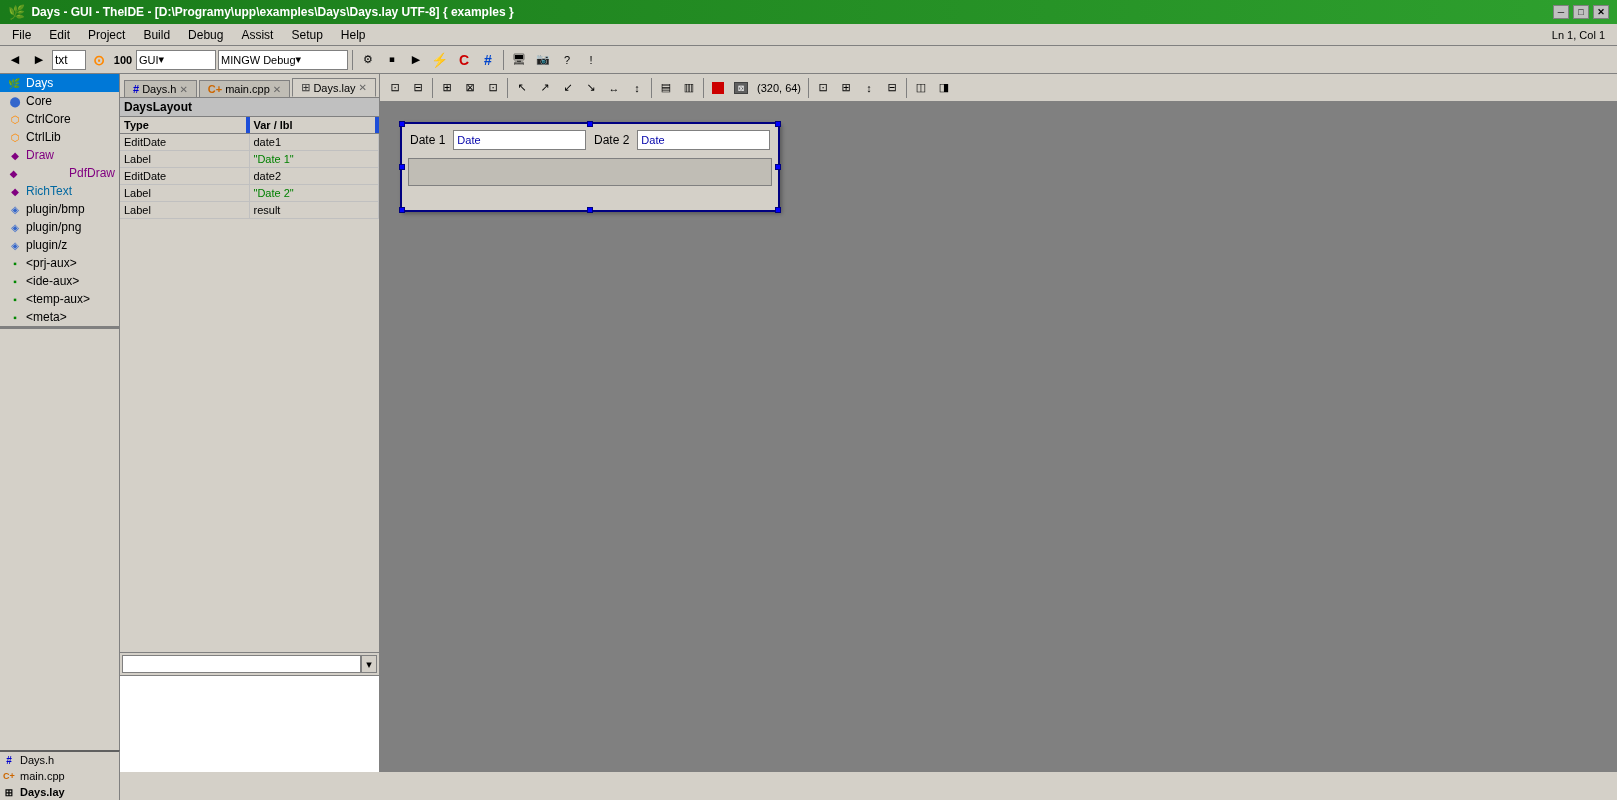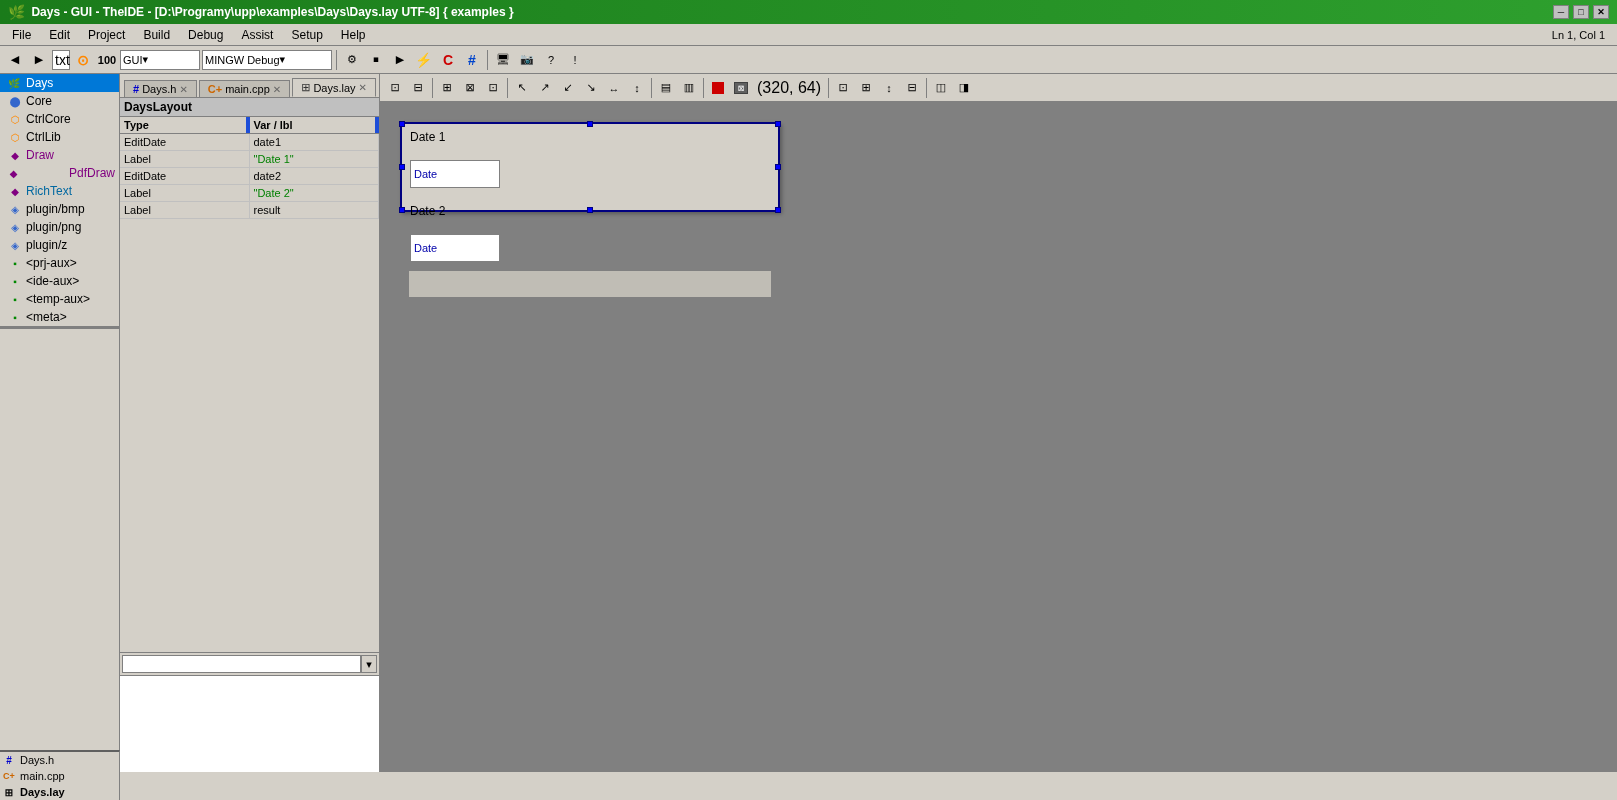--- a/index.html
+++ b/index.html
@@ -243,24 +243,23 @@
       top: 20px;
       left: 20px;
       width: 380px;
       height: 90px;
       background: #d4d0c8;
       border: 2px solid #000080;
       box-shadow: 2px 2px 4px rgba(0,0,0,0.3);
     }
     .form-row {
       display: flex;
-      align-items: flex-start;
+      align-items: center;
       padding: 6px 8px;
-      gap: 16px;
-      flex-direction: column;
+      gap: 8px;
     }
     .form-label { font-size: 12px; color: #000; white-space: nowrap; }
     .form-edit {
       height: 20px;
       border: 1px solid #808080;
       background: white;
       font-size: 11px;
       padding: 7px 3px;
       color: #0000aa;
       flex: 1;
@@ -314,21 +313,21 @@
   <span class="menu-item">Assist</span>
   <span class="menu-item">Setup</span>
   <span class="menu-item">Help</span>
   <div style="flex:1"></div>
   <span style="font-size:11px; padding-right: 8px;">Ln 1, Col 1</span>
 </div>
 
 <div id="toolbar1">
   <div class="tb-btn">◀</div>
   <div class="tb-btn">▶</div>
-  <div class="tb-dropdown type-select" style="width:18px; font-size:14px; padding:6px 2px;">
+  <div class="tb-dropdown type-select" style="width:34px; font-size:12px; padding:6px 2px;">
     <span>txt</span>
   </div>
   <div class="tb-btn" style="color:#ff8800; font-weight:bold; font-size:14px;">⊙</div>
   <div class="tb-btn" style="font-weight:bold;">100</div>
   <div class="tb-dropdown gui-select" style="width:80px;">
     <span>GUI</span>▾
   </div>
   <div class="tb-dropdown build-select" style="width:130px;">
     <span>MINGW Debug</span>▾
   </div>
@@ -491,21 +490,21 @@
       <div class="tb-separator"></div>
       <div class="tb-btn">▤</div>
       <div class="tb-btn">▥</div>
       <div class="tb-separator"></div>
       <div class="tb-btn">
           <span style="width:12px;height:12px;background:#cc0000;display:inline-block;"></span>
         </div>
       <div class="tb-btn">
           <span style="width:14px;height:12px;background:#606060;border:1px solid #404040;display:inline-block;font-size:8px;color:white;text-align:center;line-height:12px;">⊠</span>
         </div>
-      <span style="font-size:16px; padding: 0 4px;">(320, 64)</span>
+      <span style="font-size:11px; padding: 0 4px;">(320, 64)</span>
       <div class="tb-separator"></div>
       <div class="tb-btn">⊡</div>
       <div class="tb-btn">⊞</div>
       <div class="tb-btn">↕</div>
       <div class="tb-btn">⊟</div>
       <div class="tb-separator"></div>
       <div class="tb-btn">◫</div>
       <div class="tb-btn">◨</div>
     </div>
 

